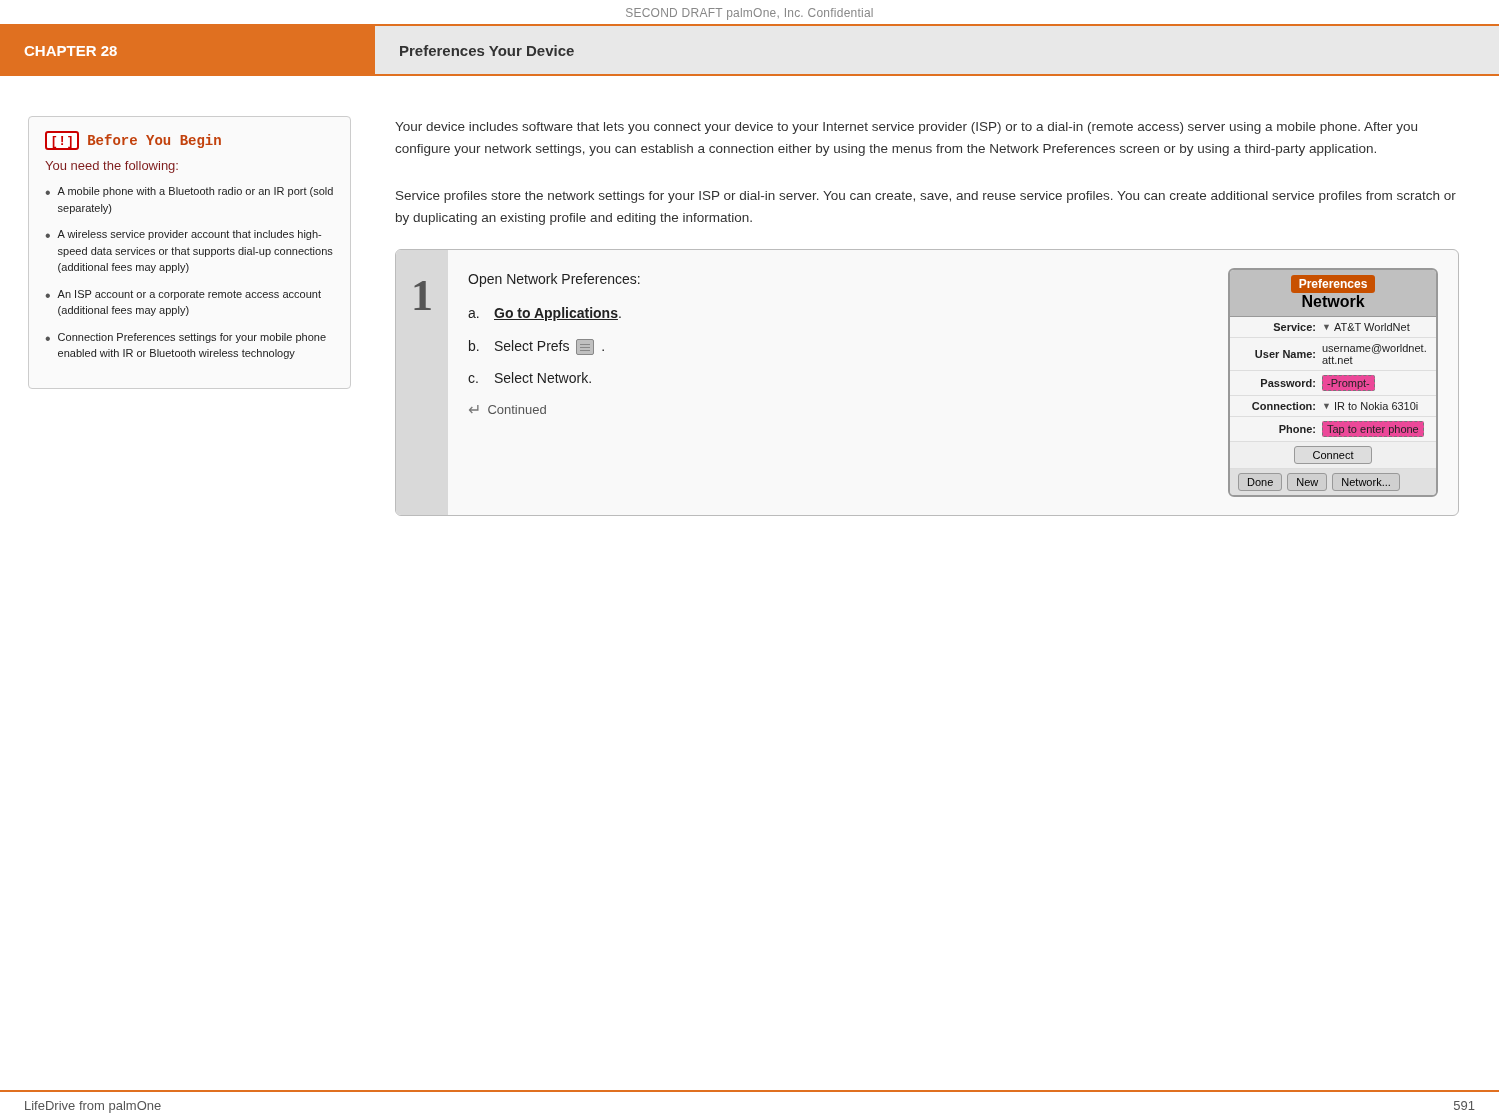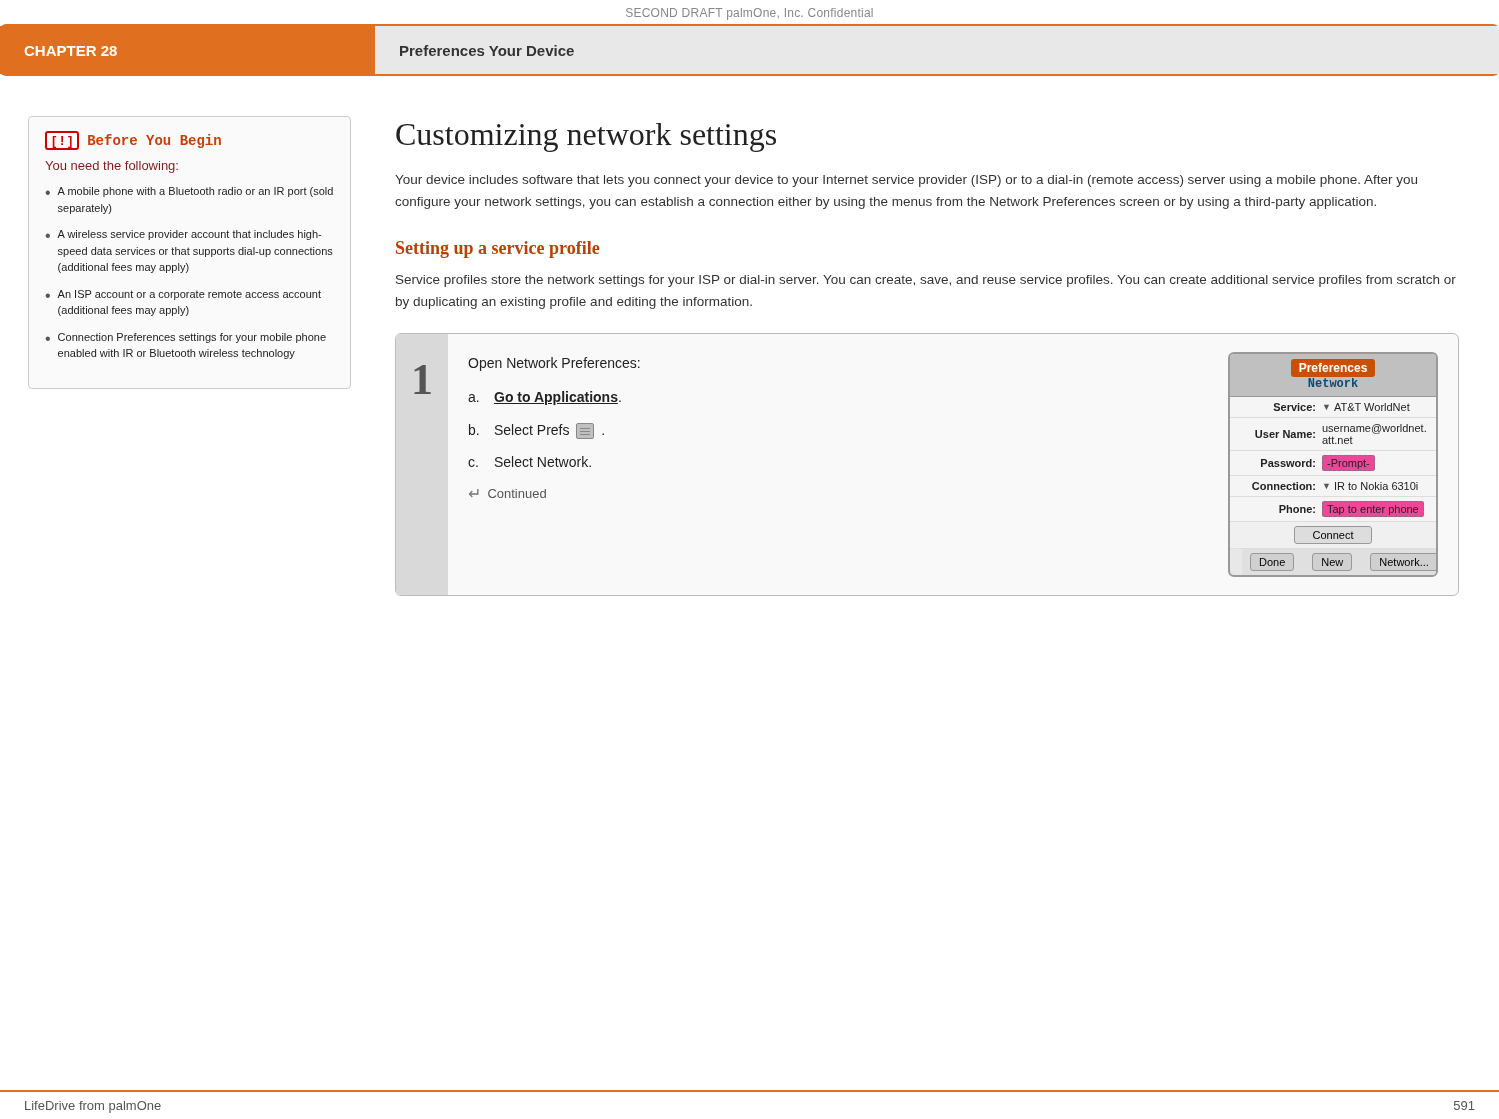--- a/index.html
+++ b/index.html
@@ -21,21 +21,20 @@
       letter-spacing: 0.02em;
     }
 
     
     .header-bar {
       display: flex;
       width: 100%;
       height: 52px;
       border-top: 2px solid #e07020;
       border-bottom: 2px solid #e07020;
-      border-radius: 6px;
     }
     .header-chapter {
       background: #e07020;
       color: #fff;
       font-weight: bold;
       font-size: 15px;
       display: flex;
       align-items: center;
       padding: 0 24px;
       width: 375px;
@@ -252,24 +251,23 @@
     }
     .device-header-prefs {
       background: #c85000;
       color: #fff;
       padding: 2px 8px;
       font-size: 12px;
       font-weight: bold;
       border-radius: 3px;
     }
     .device-header-title {
-      font-size: 12px;
-      font-weight: bold;
-      color: #0c4a6e;
-      font-family: Liberation Mono, monospace;
+      font-size: 16px;
+      font-weight: bold;
+      color: #000000;
     }
 
     .device-row {
       display: flex;
       align-items: center;
       border-bottom: 1px solid #ddd;
       padding: 4px 8px;
       background: #f5f5f5;
     }
     .device-label {
@@ -313,25 +311,24 @@
     .device-connect-btn {
       background: #ddd;
       border: 1px solid #999;
       border-radius: 3px;
       padding: 2px 18px;
       font-size: 11px;
       cursor: pointer;
     }
     .device-footer {
       display: flex;
-      gap: 18px;
+      gap: 5px;
       padding: 4px 8px;
       background: #e0e0e0;
       justify-content: flex-start;
-      margin-left: 12px;
     }
     .device-footer-btn {
       background: #d0d0d0;
       border: 1px solid #999;
       border-radius: 3px;
       padding: 2px 8px;
       font-size: 11px;
       cursor: pointer;
     }
 
@@ -401,23 +398,21 @@
         <span class="bullet-text">An ISP account or a corporate remote access account (additional fees may apply)</span>
       </div>
       <div class="bullet-item">
         <span class="bullet-dot">•</span>
         <span class="bullet-text">Connection Preferences settings for your mobile phone enabled with IR or Bluetooth wireless technology</span>
       </div>
     </div>
   </div>
 
   <div class="content-area">
-    <div class="section-title">Customizing network settings</div>
     <div class="intro-text">Your device includes software that lets you connect your device to your Internet service provider (ISP) or to a dial-in (remote access) server using a mobile phone. After you configure your network settings, you can establish a connection either by using the menus from the Network Preferences screen or by using a third-party application.</div>
-    <div class="subsection-title">Setting up a service profile</div>
     <div class="subsection-text">Service profiles store the network settings for your ISP or dial-in server. You can create, save, and reuse service profiles. You can create additional service profiles from scratch or by duplicating an existing profile and editing the information.</div>
 
     <div class="step-box">
       <div class="step-number-col">1</div>
       <div class="step-content">
         <div class="step-instructions">
           <p>Open Network Preferences:</p>
           <div class="sub-step">
             <span class="sub-step-label">a.</span>
             <span class="sub-step-text">

